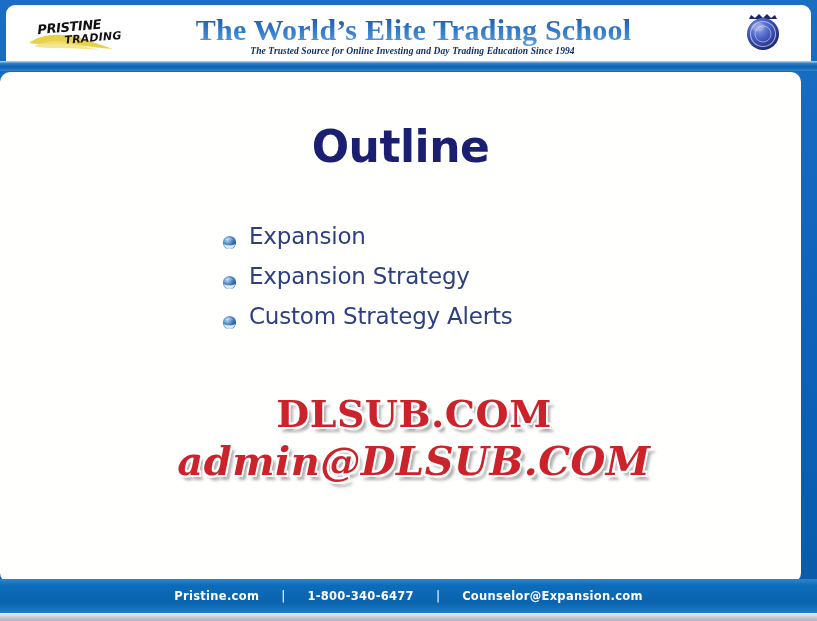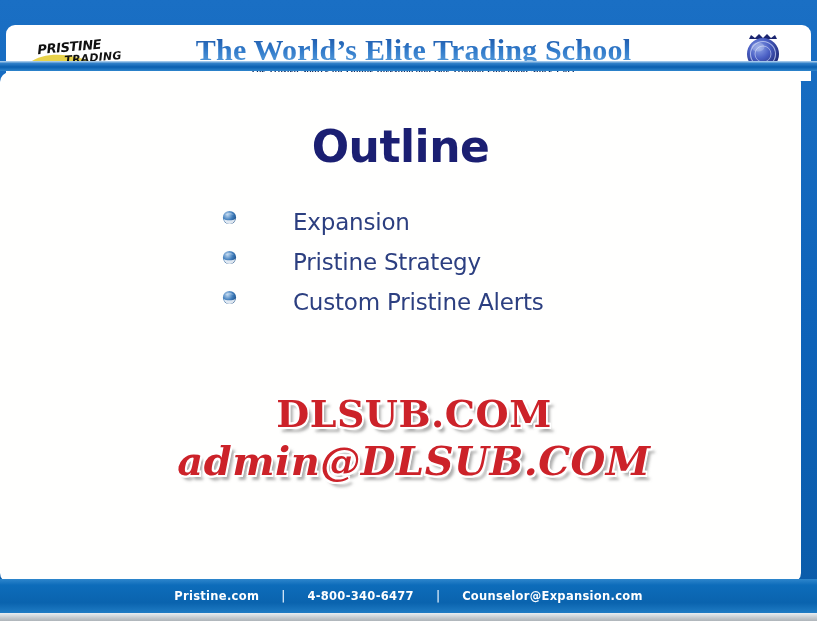--- a/index.html
+++ b/index.html
@@ -25,21 +25,20 @@
   .header-panel {
     position: absolute;
     left: 6px;
     top: 5px;
     width: 805px;
     height: 56px;
     background: #ffffff;
     border-radius: 9px 9px 0 0;
     box-sizing: border-box;
     overflow: hidden;
-    margin-top: 20px;
   }
   .header-inner {
     position: relative;
     width: 100%;
     height: 100%;
   }
 
   .logo-wrap {
     position: absolute;
     left: 22px;
@@ -162,24 +161,23 @@
   .bullet-list {
     position: absolute;
     left: 222px;
     top: 137px;
     list-style: none;
     margin: 0;
     padding: 0;
   }
   .bullet-item {
     display: flex;
-    align-items: flex-start;
+    align-items: flex-end;
     height: 40px;
     margin-bottom: 0px;
-    gap: 44px;
   }
   .bullet-marker {
     flex: 0 0 auto;
     width: 15px;
     height: 15px;
     margin-right: 12px;
     position: relative;
     top: 1px;
   }
   .bullet-label {
@@ -275,21 +273,21 @@
           <path d="M1 12 C14 2, 34 2, 52 7 C66 11, 76 15, 85 18 C70 17, 52 14, 38 13 C24 12, 11 14, 1 12 Z" fill="#e8d24a"></path>
           <path d="M6 15 C18 9, 34 9, 48 13 C58 16, 66 18, 72 19 C58 18, 44 17, 32 17 C20 17, 12 17, 6 15 Z" fill="#f2e27d" opacity="0.85"></path>
         </svg>
         <div class="logo-text">
           <div class="logo-line1">PRISTINE</div>
           <div class="logo-line2">TRADING</div>
         </div>
       </div>
 
       <div class="header-title">The World’s Elite Trading School</div>
-      <div class="header-tagline">The Trusted Source for Online Investing and Day Trading Education Since 1985</div>
+      <div class="header-tagline">The Trusted Source for Online Investing and Day Trading Education Since 1994</div>
 
       <svg class="header-emblem" viewBox="0 0 48 48">
         <defs>
           <radialGradient id="sealg" cx="38%" cy="32%" r="72%">
             <stop offset="0%" stop-color="#8da4e8"></stop>
             <stop offset="45%" stop-color="#4a5fc4"></stop>
             <stop offset="100%" stop-color="#1b2570"></stop>
           </radialGradient>
         </defs>
         <path d="M10 10 L12 6 L16 9 L20 5 L24 9 L28 5 L32 9 L36 6 L38 10 Z" fill="#1b2570"></path>
@@ -332,53 +330,53 @@
             <radialGradient id="bg2" cx="35%" cy="30%" r="75%">
               <stop offset="0%" stop-color="#bcd6ef"></stop>
               <stop offset="55%" stop-color="#3e7cbb"></stop>
               <stop offset="100%" stop-color="#1d4f86"></stop>
             </radialGradient>
           </defs>
           <circle cx="8" cy="8" r="7" fill="url(#bg2)"></circle>
           <path d="M1.6 9.4 C4 11.6, 12 11.6, 14.4 9.4 C13.4 13, 10.8 15, 8 15 C5.2 15, 2.6 13, 1.6 9.4 Z" fill="#ffffff" opacity="0.85"></path>
           <path d="M3 5 C5 3.2, 11 3.2, 13 5 C11 4.2, 5 4.2, 3 5 Z" fill="#ffffff" opacity="0.55"></path>
         </svg>
-        <span class="bullet-label">Pristine Strategy</span>
+        <span class="bullet-label">Expansion Strategy</span>
       </li>
 
       <li class="bullet-item">
         <svg class="bullet-marker" viewBox="0 0 16 16">
           <defs>
             <radialGradient id="bg3" cx="35%" cy="30%" r="75%">
               <stop offset="0%" stop-color="#bcd6ef"></stop>
               <stop offset="55%" stop-color="#3e7cbb"></stop>
               <stop offset="100%" stop-color="#1d4f86"></stop>
             </radialGradient>
           </defs>
           <circle cx="8" cy="8" r="7" fill="url(#bg3)"></circle>
           <path d="M1.6 9.4 C4 11.6, 12 11.6, 14.4 9.4 C13.4 13, 10.8 15, 8 15 C5.2 15, 2.6 13, 1.6 9.4 Z" fill="#ffffff" opacity="0.85"></path>
           <path d="M3 5 C5 3.2, 11 3.2, 13 5 C11 4.2, 5 4.2, 3 5 Z" fill="#ffffff" opacity="0.55"></path>
         </svg>
-        <span class="bullet-label">Custom Pristine Alerts</span>
+        <span class="bullet-label">Custom Strategy Alerts</span>
       </li>
 
     </ul>
 
     <div class="watermark">
       <div class="wm-line wm-line-1">DLSUB.COM</div>
       <div class="wm-line wm-line-2">admin@DLSUB.COM</div>
     </div>
 
   </div>
 
   <div class="footer-band">
     <div class="footer-inner">
       <span class="footer-item">Pristine.com</span>
       <span class="footer-sep">|</span>
-      <span class="footer-item">4-800-340-6477</span>
+      <span class="footer-item">1-800-340-6477</span>
       <span class="footer-sep">|</span>
       <span class="footer-item">Counselor@Expansion.com</span>
     </div>
   </div>
 
   <div class="footer-baseline"></div>
 
 </div>
 
 </body></html>

